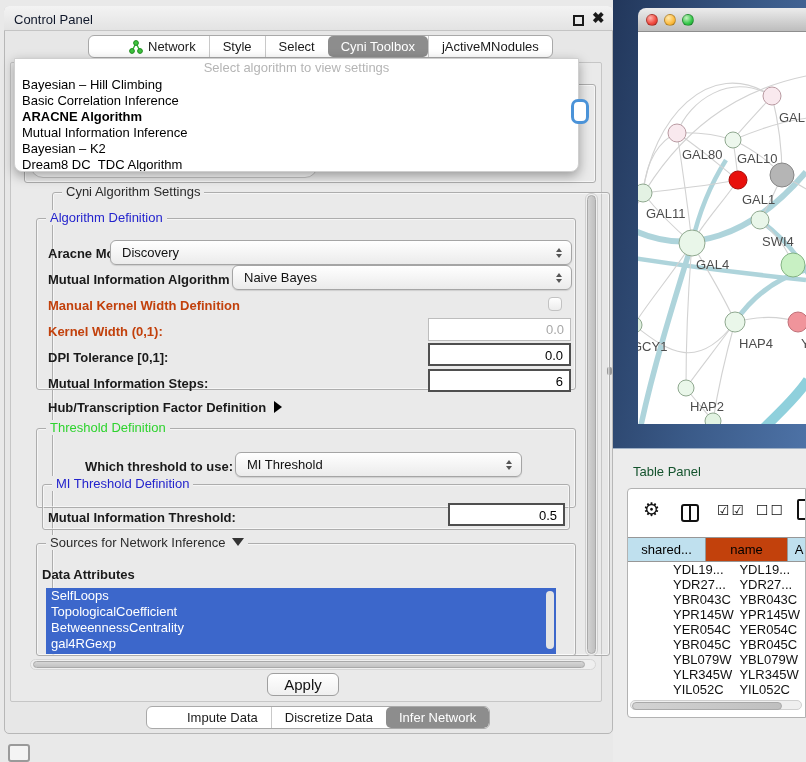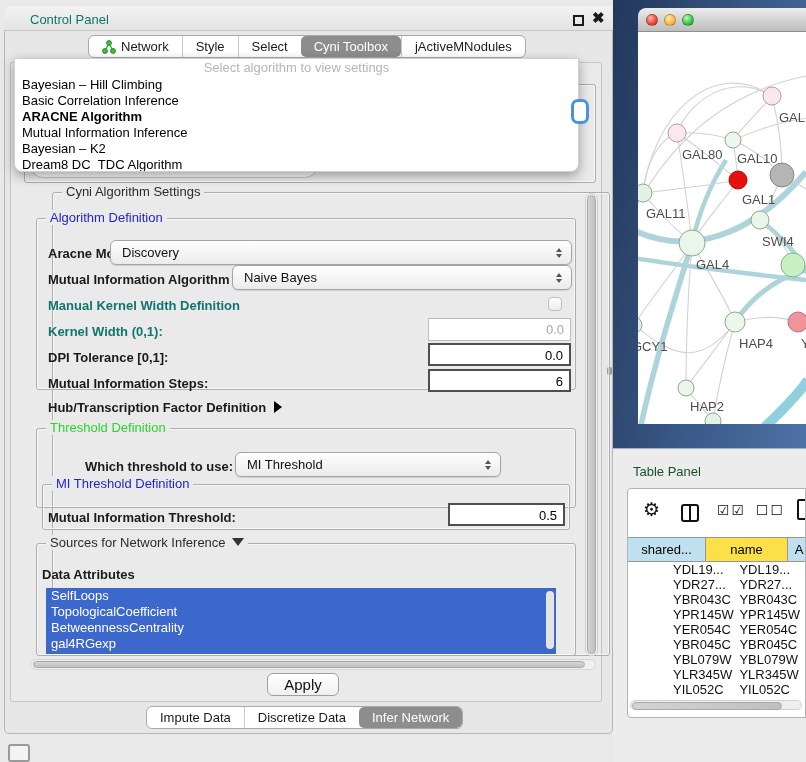--- a/index.html
+++ b/index.html
@@ -6,27 +6,27 @@
   html,body { width:806px; height:762px; overflow:hidden; background:#e9e9e9;
               font-family:"Liberation Sans", sans-serif; }
   .abs { position:absolute; }
 
   
   #cp { left:4px; top:6px; width:609px; height:728px; background:#e7e7e7;
         border:1px solid #b7b7b7; border-radius:5px; }
   #cp-titlebar { left:4px; top:6px; width:609px; height:25px;
         background:linear-gradient(#f3f3f3,#e3e3e3); border-bottom:1px solid #c4c4c4;
         border-radius:5px 5px 0 0; }
-  #cp-title { left:30px; top:12px; font-size:13px; color:#0f766e; }
+  #cp-title { left:14px; top:12px; font-size:13px; color:#0f172a; }
   #float-ic { left:573px; top:15px; width:11px; height:11px; border:2px solid #1a1a1a; }
   #close-ic { left:592px; top:9px; font-size:15px; font-weight:bold; color:#1a1a1a; }
 
   
   .segbar { display:inline-flex; background:#ffffff; border:1px solid #a9a9a9;
-            border-radius:6px; overflow:hidden; height:23px; align-items:stretch; }
+            border-radius:6px; overflow:hidden; height:23px; align-items:stretch;padding-left:27px; }
   .seg { display:flex; align-items:center; gap:5px; padding:0 13px; font-size:13px;
          color:#1a1a1a; border-left:1px solid #c9c9c9; white-space:nowrap; }
   .seg:first-child { border-left:none; }
   .seg.selected { background:#8d8d8d; color:#fff; border-radius:5px; border-left:none; }
   #top-tabs { left:88px; top:35px; }
   #bottom-tabs { left:146px; top:706px; }
 
   
   #pane { left:10px; top:62px; width:592px; height:640px; background:#eaeaea;
           border:1px solid #c6c6c6; border-radius:2px; z-index:1; }
@@ -34,21 +34,21 @@
   
   .group { position:absolute; border:1px solid #adadad; border-radius:3px;
            box-shadow:inset 0 0 0 1px rgba(255,255,255,.55); }
   .legend { position:absolute; top:-9px; left:9px; background:#eaeaea; padding:0 4px;
             font-size:13px; white-space:nowrap; }
   .legend.blue  { color:#2424cd; }
   .legend.green { color:#2ed32e; }
   .legend.dark  { color:#2b2b2b; }
 
   .lbl  { position:absolute; font-size:13px; font-weight:bold; color:#1a1a1a; white-space:nowrap; }
-  .lbl.dis { color:#0f766e; }
+  .lbl.dis { color:#c2410c; }
 
   
   .combo { position:absolute; display:flex; align-items:center; height:25px;
            background:linear-gradient(#ffffff,#ebebeb); border:1px solid #a5a5a5;
            border-radius:6px; font-size:13px; color:#111; padding-left:11px;
            box-shadow:0 1px 1px rgba(0,0,0,.12); }
   .combo .val { flex:1; }
   .spin { width:16px; display:flex; flex-direction:column; align-items:center; gap:2px;
           margin-right:4px; }
   .spin i { display:block; width:0; height:0; border-left:3.5px solid transparent;
@@ -132,21 +132,21 @@
   #cols-ic::after { content:""; position:absolute; left:6px; top:0; width:2px; height:14px; background:#111; }
   #chk-ic, #unchk-ic { top:13px; font-size:14px; color:#111; letter-spacing:2px;
                        font-family:"DejaVu Sans",sans-serif; }
   #chk-ic { left:89px; } #unchk-ic { left:128px; }
   #doc-ic { left:169px; top:10px; width:15px; height:21px; border:2px solid #111; border-radius:2px; }
   #t-header { left:0; top:48px; width:179px; height:25px; display:flex;
               border-top:1px solid #979797; border-bottom:1px solid #979797; font-size:13px; }
   #t-header .hc { display:flex; align-items:center; justify-content:center;
                   border-right:1px solid #979797; overflow:hidden; white-space:nowrap; }
   .hc.c1 { width:78px; background:#bfe0ee; }
-  .hc.c2 { width:82px; background:#fde047; }
+  .hc.c2 { width:82px; background:#c2410c; }
   .hc.c3 { flex:1; background:#bfe0ee; justify-content:flex-start; padding-left:4px; }
   #t-rows { left:0; top:73px; width:179px; height:133px; overflow:hidden; font-size:13px; color:#111; }
   .t-row { display:flex; height:15px; line-height:15px;padding-left:37px; }
   .t-row .c1 { width:78px; padding-left:8px; overflow:hidden; white-space:nowrap; }
   .t-row .c2 { width:82px; padding-left:5px; overflow:hidden; white-space:nowrap; }
   .t-row .c3 { flex:1; overflow:hidden; white-space:nowrap; }
   #t-hscroll { left:2px; top:211px; width:172px; height:10px; }
   #t-hscroll .sb-thumb { position:absolute; left:1px; top:1px; width:150px; height:8px; }
 </style>
 </head>
@@ -238,21 +238,21 @@
 <div class="field en abs" style="left:428px; top:369px; width:143px; z-index:1;">6</div>
 
 <div class="abs" style="left:48px; top:398px; z-index:1;">
   <span class="lbl" style="position:static;">Hub/Transcription Factor Definition</span><span class="tri-right"></span>
 </div>
 
 <div class="abs group" style="left:36px; top:428px; width:540px; height:80px; z-index:1;">
   <span class="legend green">Threshold Definition</span>
 </div>
 <span class="lbl" style="left:85px; top:459px; z-index:1;">Which threshold to use:</span>
-<div class="combo" style="left:235px; top:452px; width:266px; z-index:1;">
+<div class="combo" style="left:235px; top:452px; width:287px; z-index:1;">
   <span class="val">MI Threshold</span>
   <span class="spin">
       <i class="up"></i>
       <i class="dn"></i>
     </span>
 </div>
 <div class="abs group" style="left:42px; top:484px; width:528px; height:46px; z-index:1;">
   <span class="legend blue">MI Threshold Definition</span>
 </div>
 <span class="lbl" style="left:48px; top:510px; z-index:1;">Mutual Information Threshold:</span>

